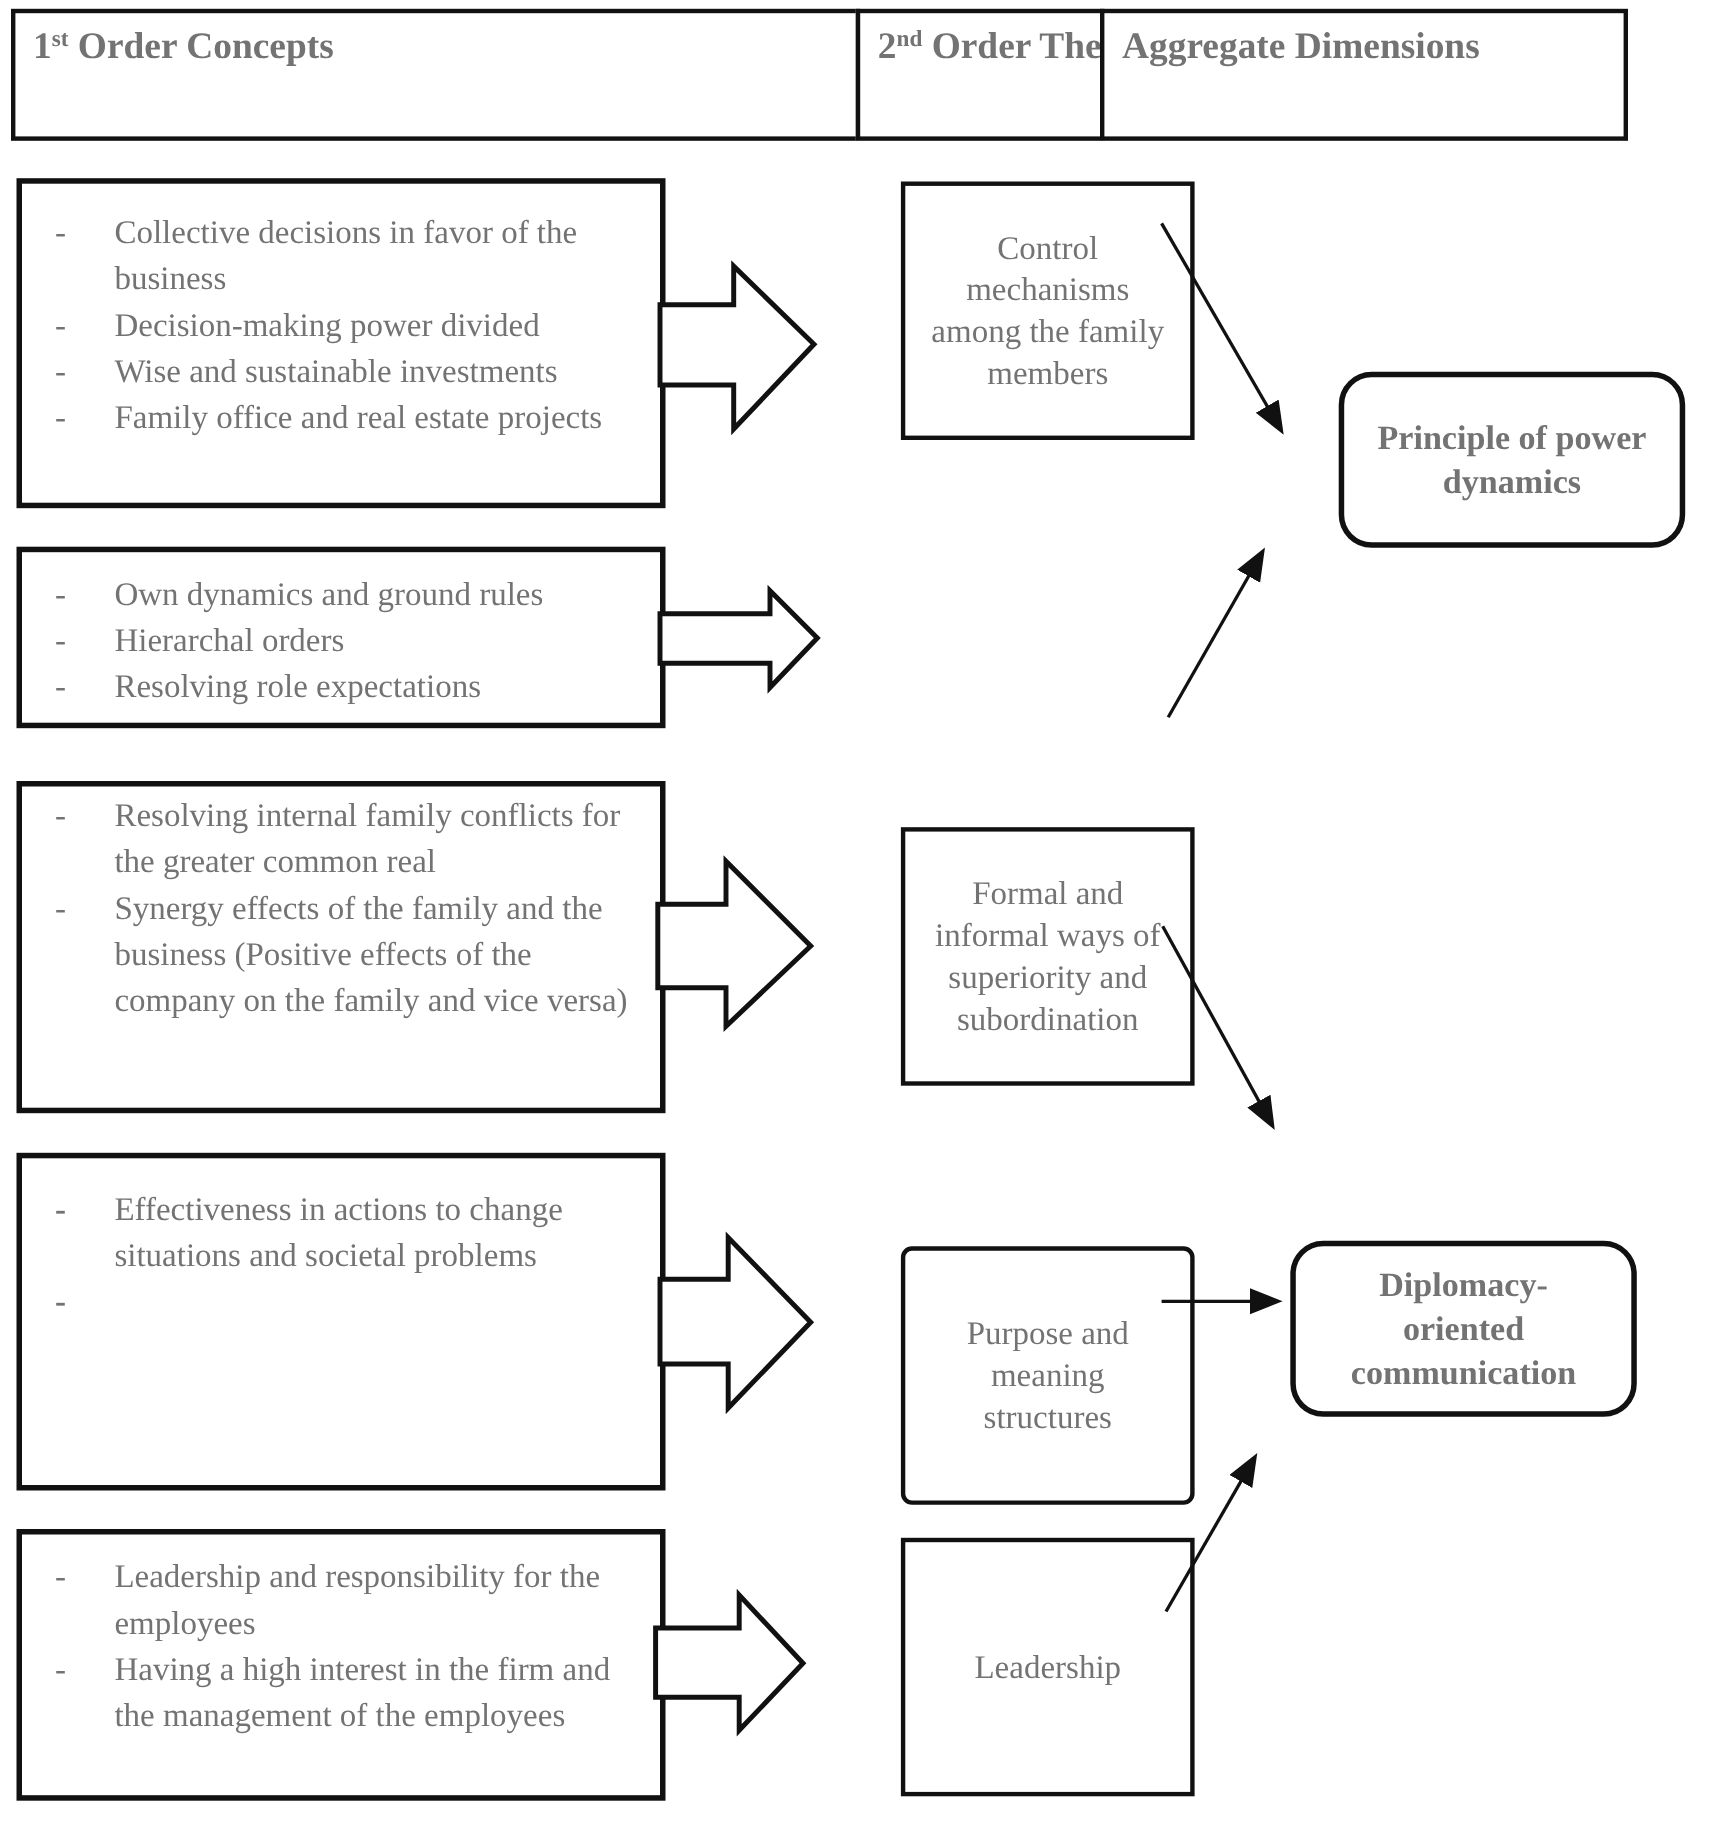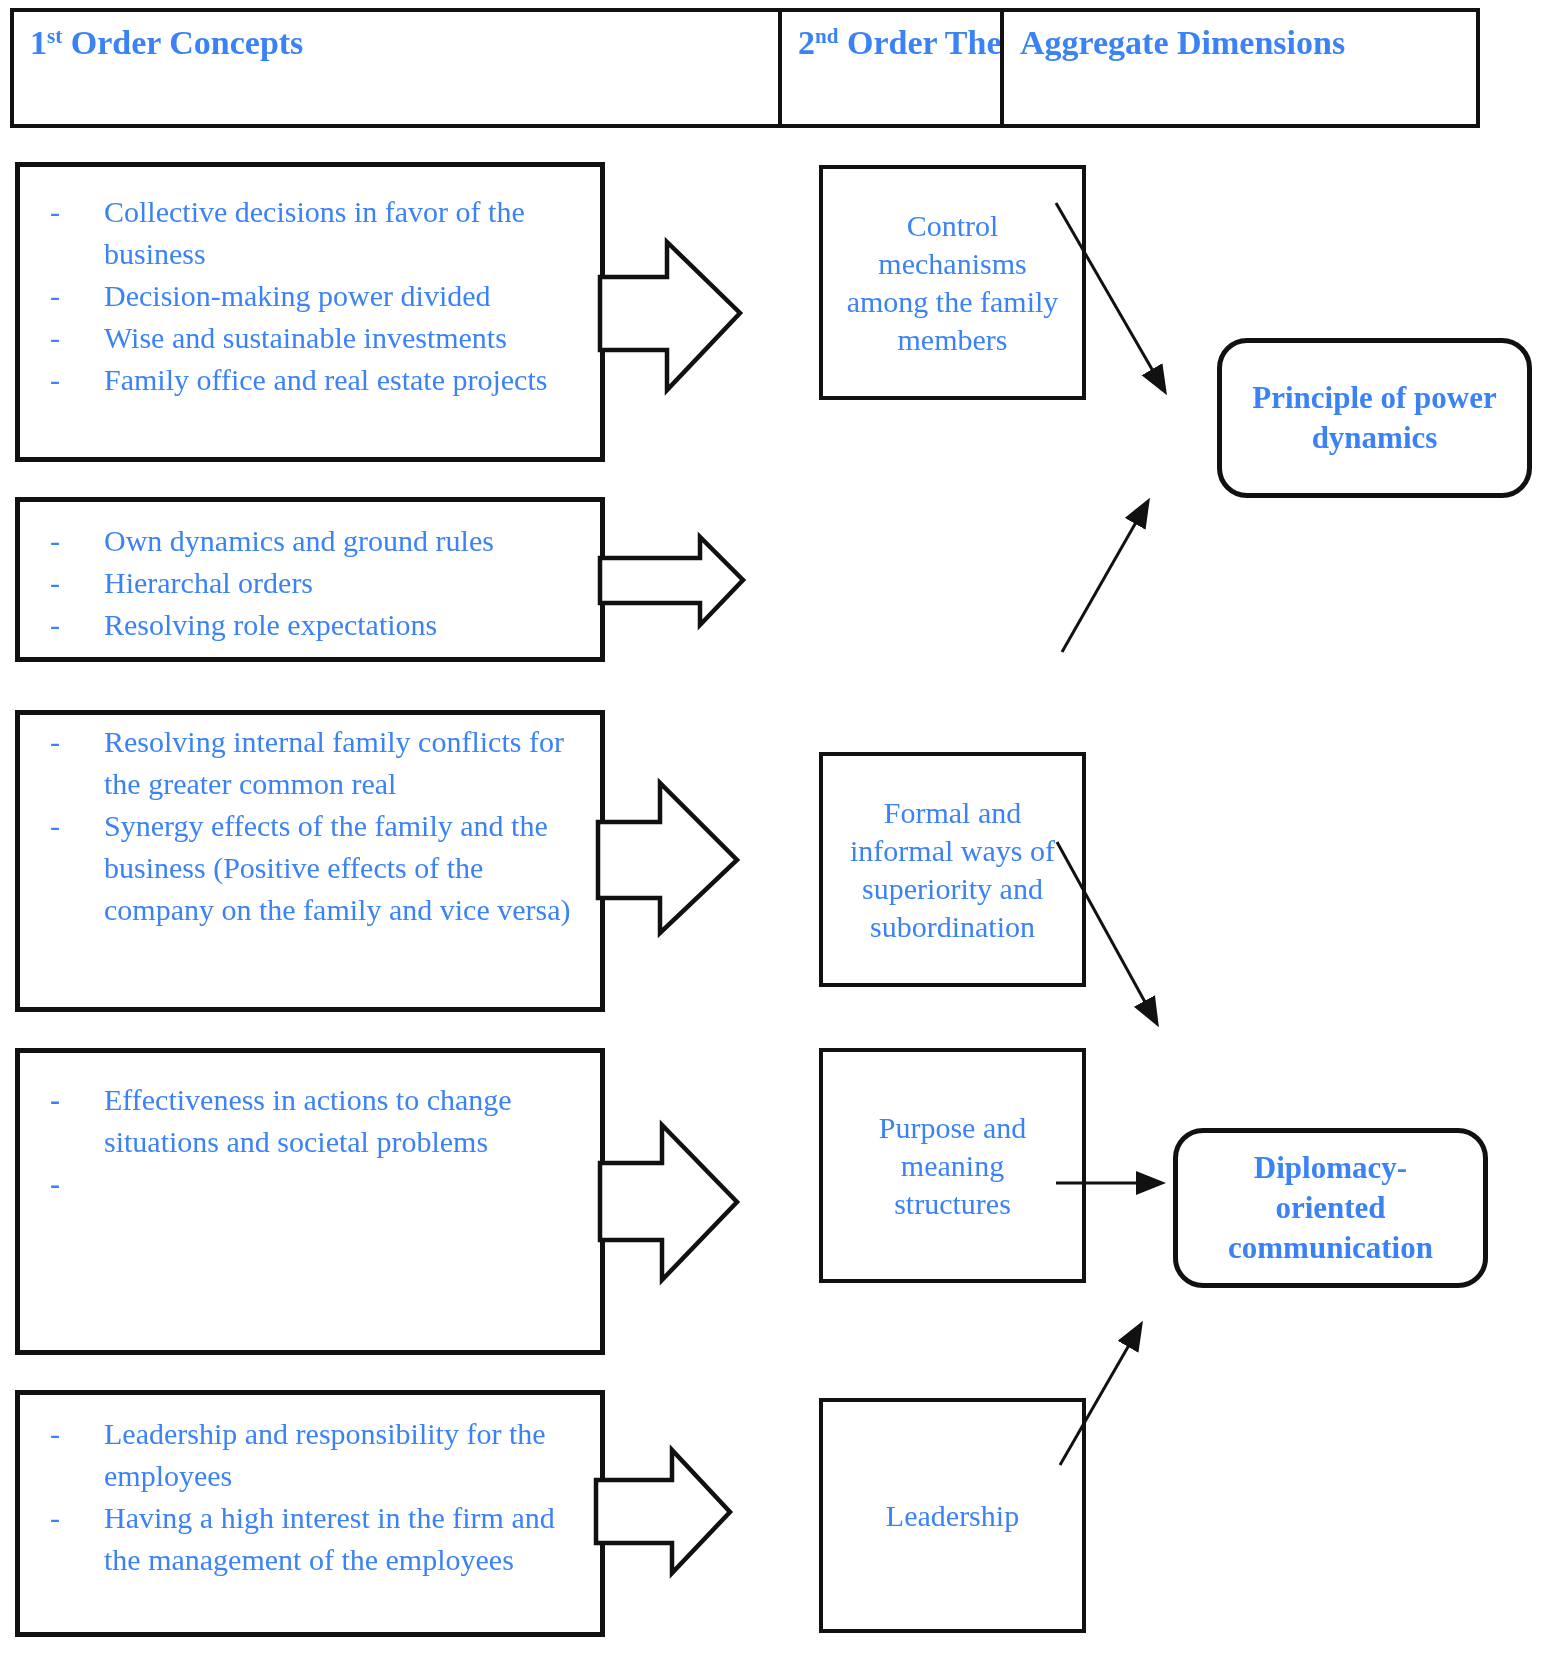--- a/index.html
+++ b/index.html
@@ -3,21 +3,21 @@
 <meta charset="utf-8">
 <style>
   * { box-sizing: border-box; margin: 0; padding: 0; }
   html, body { background: #ffffff; }
   .page {
     position: relative;
     width: 1560px;
     height: 1655px;
     background: #ffffff;
     font-family: "Liberation Serif", serif;
-    color: #3b82f6;
+    color: #737373;
     overflow: hidden;
   }
   
   .hcell {
     position: absolute;
     top: 8px;
     height: 120px;
     border: 4px solid #111;
     background: #fff;
     font-weight: bold;
@@ -65,21 +65,21 @@
     justify-content: center;
     text-align: center;
     font-size: 30px;
     line-height: 38px;
     padding: 0 23px;
     margin-left: 32px;
   }
   .tb1 { top: 165px; }
   .tb2 { top: 458px; }
   .tb3 { top: 752px; }
-  .tb4 { top: 1048px; }
+  .tb4 { top: 1133px; border-radius: 10px; }
   .tb5 { top: 1398px; }
   
   .dbox {
     position: absolute;
     left: 1173px;
     width: 315px;
     height: 160px;
     border: 5px solid #111;
     border-radius: 30px;
     background: #fff;

